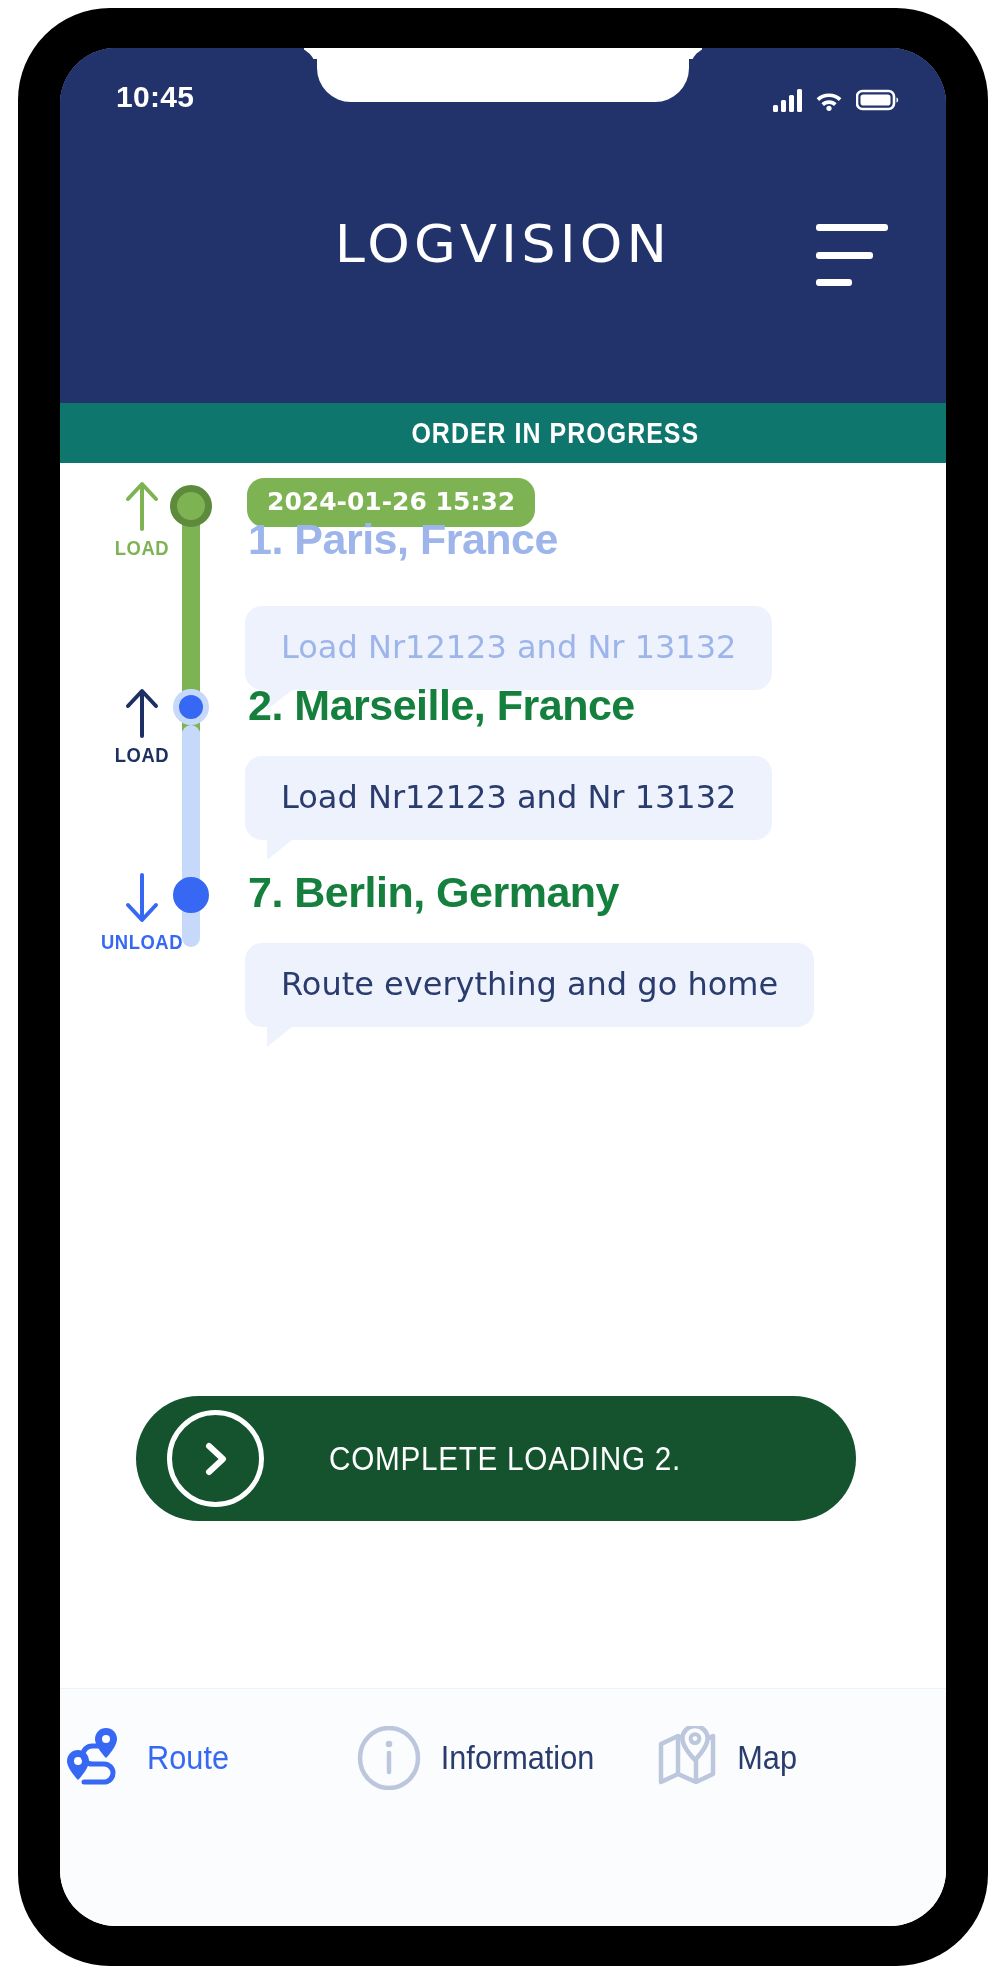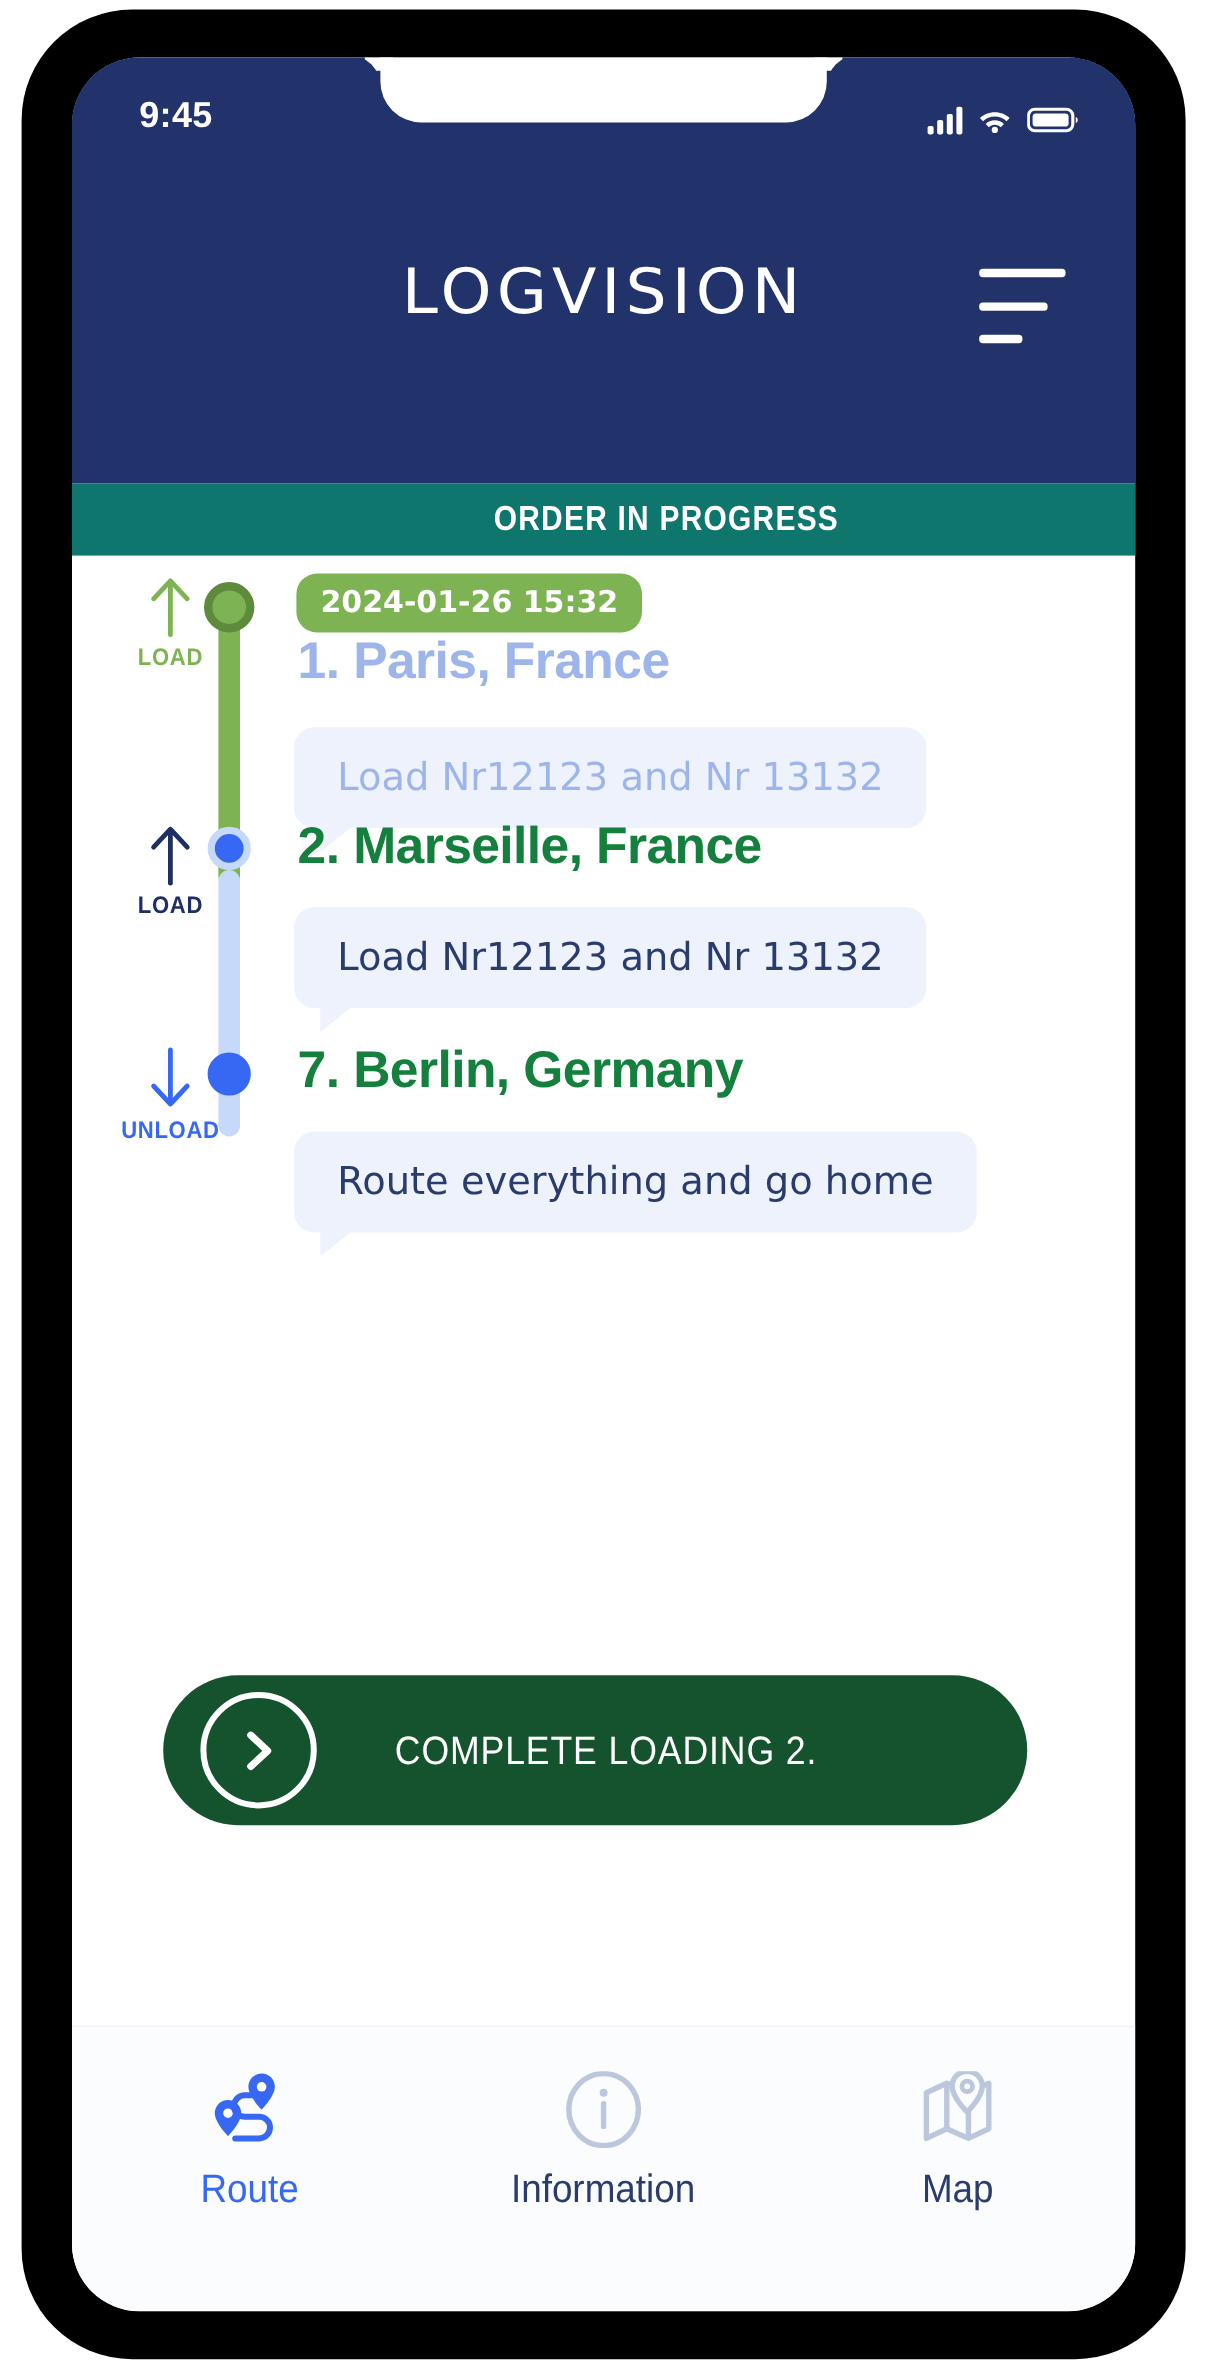--- a/index.html
+++ b/index.html
@@ -342,21 +342,21 @@
     height: 238px;
     background: #fbfcfe;
     border-top: 1px solid #eef1f7;
     display: flex;
     align-items: flex-start;
     padding-top: 34px;
   }
   .nav-item {
     flex: 1;
     display: flex;
-    flex-direction: column;
+    flex-direction: row;
     align-items: center;
     gap: 12px;
     cursor: pointer;
   }
   .nav-icon { height: 70px; display: flex; align-items: center; justify-content: center; }
   .nav-label {
     font-size: 33px;
     font-family: "Liberation Sans Narrow", "Liberation Sans", sans-serif;
     transform: scaleX(0.93);
   }
@@ -365,21 +365,21 @@
 </style>
 </head>
 <body>
 
 <div class="device-frame">
   <div class="device-screen">
 
     <div class="app-header">
 
       <div class="status-bar">
-        <div class="status-time">9:45</div>
+        <div class="status-time">10:45</div>
         <div class="notch"></div>
         <div class="status-icons">
           <span class="signal-bars">
             <i></i>
               <i></i>
               <i></i>
               <i></i>
           </span>
           <span class="wifi-icon">
             <svg viewBox="0 0 30 24" width="30" height="24">
@@ -419,21 +419,21 @@
       <div class="stop">
         <div class="stop-action" style="top: 14px;">
           <svg width="46" height="56" viewBox="0 0 46 56">
             <path d="M23 52 L23 8" stroke="#7eb354" stroke-width="4" fill="none" stroke-linecap="round"></path>
             <path d="M9 22 L23 7 L37 22" stroke="#7eb354" stroke-width="4" fill="none" stroke-linecap="round" stroke-linejoin="round"></path>
           </svg>
           <div class="action-label action-load">LOAD</div>
         </div>
         <div class="stop-marker marker-done" style="top: 22px;"></div>
         <div class="time-chip" style="top: 15px;">2024-01-26  15:32</div>
-        <div class="stop-title title-done" style="top: 64px;">1. Paris, France</div>
+        <div class="stop-title title-done" style="top: 52px;">1. Paris, France</div>
         <div class="bubble bubble-done" style="top: 143px;">Load Nr12123 and Nr 13132</div>
       </div>
 
       <div class="stop">
         <div class="stop-action" style="top: 221px;">
           <svg width="46" height="56" viewBox="0 0 46 56">
             <path d="M23 52 L23 8" stroke="#1d2f63" stroke-width="4" fill="none" stroke-linecap="round"></path>
             <path d="M9 22 L23 7 L37 22" stroke="#1d2f63" stroke-width="4" fill="none" stroke-linecap="round" stroke-linejoin="round"></path>
           </svg>
           <div class="action-label action-load-active">LOAD</div>

